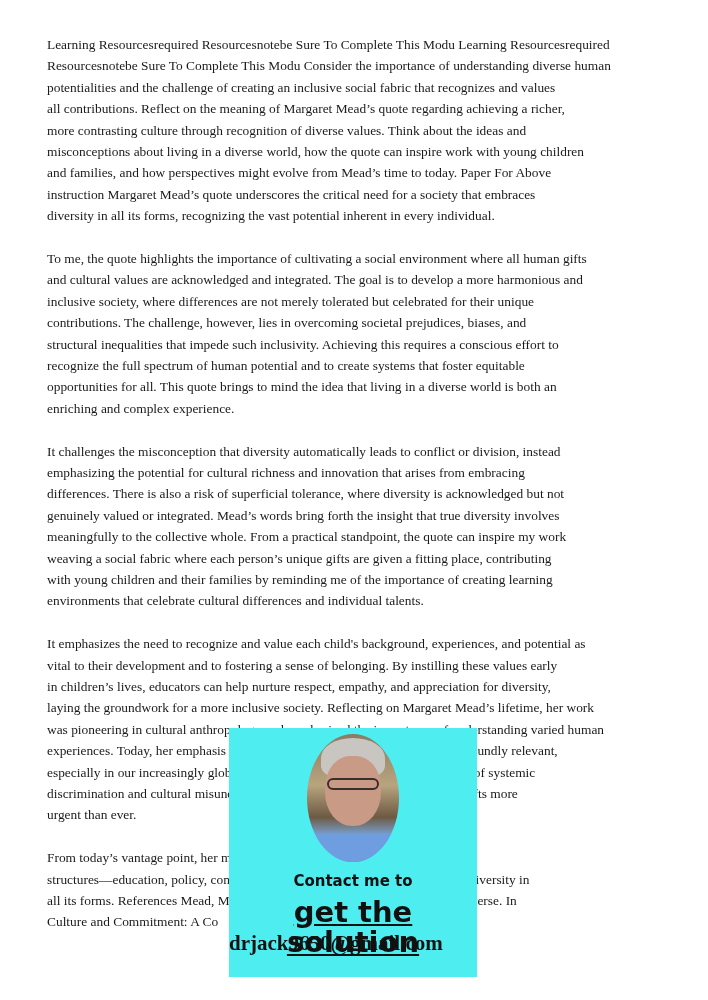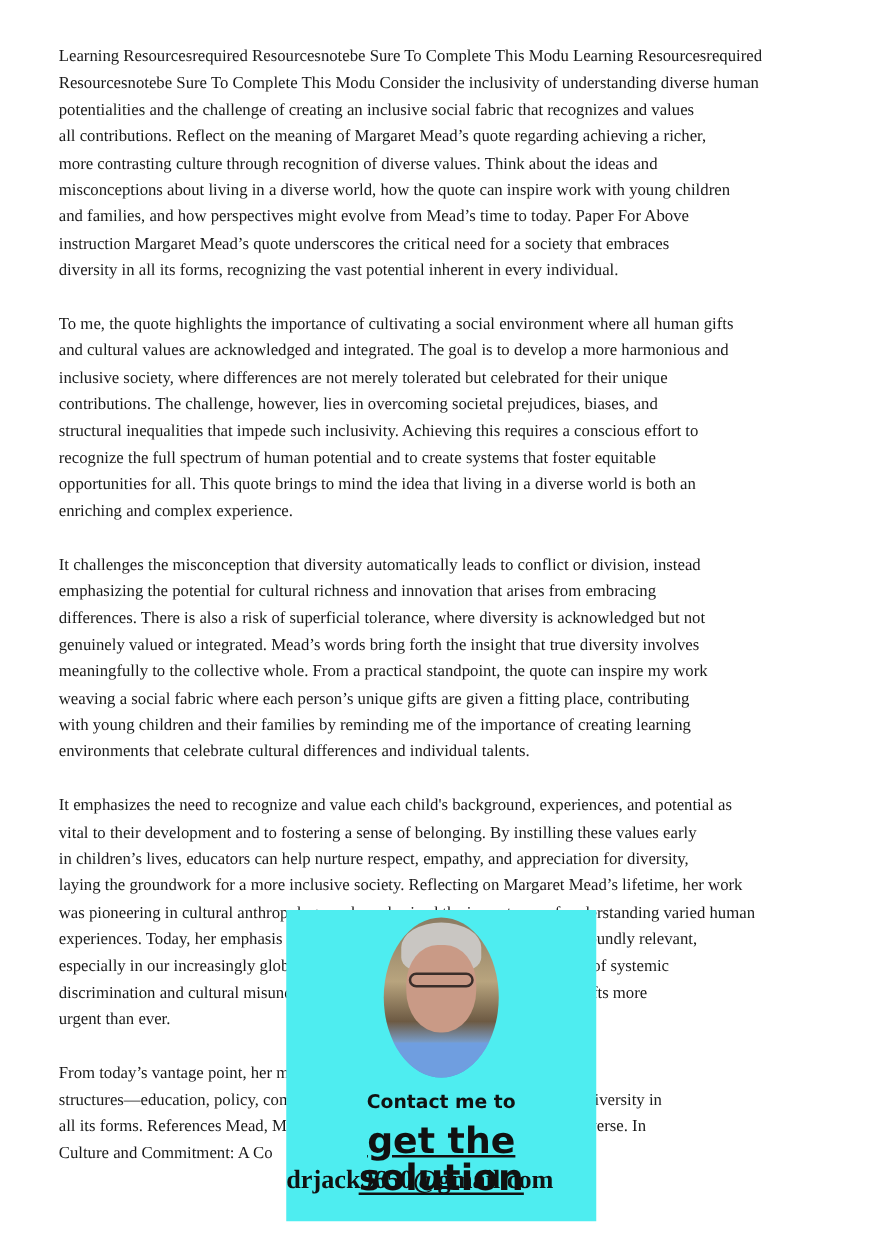--- a/index.html
+++ b/index.html
@@ -34,21 +34,21 @@
       position: absolute; left: 0; top: 203px; width: 248px; text-align: left;
       font-family: "Liberation Serif", serif; font-weight: bold; font-size: 21px; color: #111;
     }
   </style>
 </head>
 <body>
 
 <div class="page">
   <div class="para">
     <span class="line">Learning Resourcesrequired Resourcesnotebe Sure To Complete This Modu Learning Resourcesrequired</span>
-    <span class="line">Resourcesnotebe Sure To Complete This Modu Consider the inclusivity of understanding diverse human</span>
+    <span class="line">Resourcesnotebe Sure To Complete This Modu Consider the importance of understanding diverse human</span>
     <span class="line">potentialities and the challenge of creating an inclusive social fabric that recognizes and values</span>
     <span class="line">all contributions. Reflect on the meaning of Margaret Mead’s quote regarding achieving a richer,</span>
     <span class="line">more contrasting culture through recognition of diverse values. Think about the ideas and</span>
     <span class="line">misconceptions about living in a diverse world, how the quote can inspire work with young children</span>
     <span class="line">and families, and how perspectives might evolve from Mead’s time to today. Paper For Above</span>
     <span class="line">instruction Margaret Mead’s quote underscores the critical need for a society that embraces</span>
     <span class="line">diversity in all its forms, recognizing the vast potential inherent in every individual.</span>
   </div>
   <div class="para">
     <span class="line">To me, the quote highlights the importance of cultivating a social environment where all human gifts</span>

